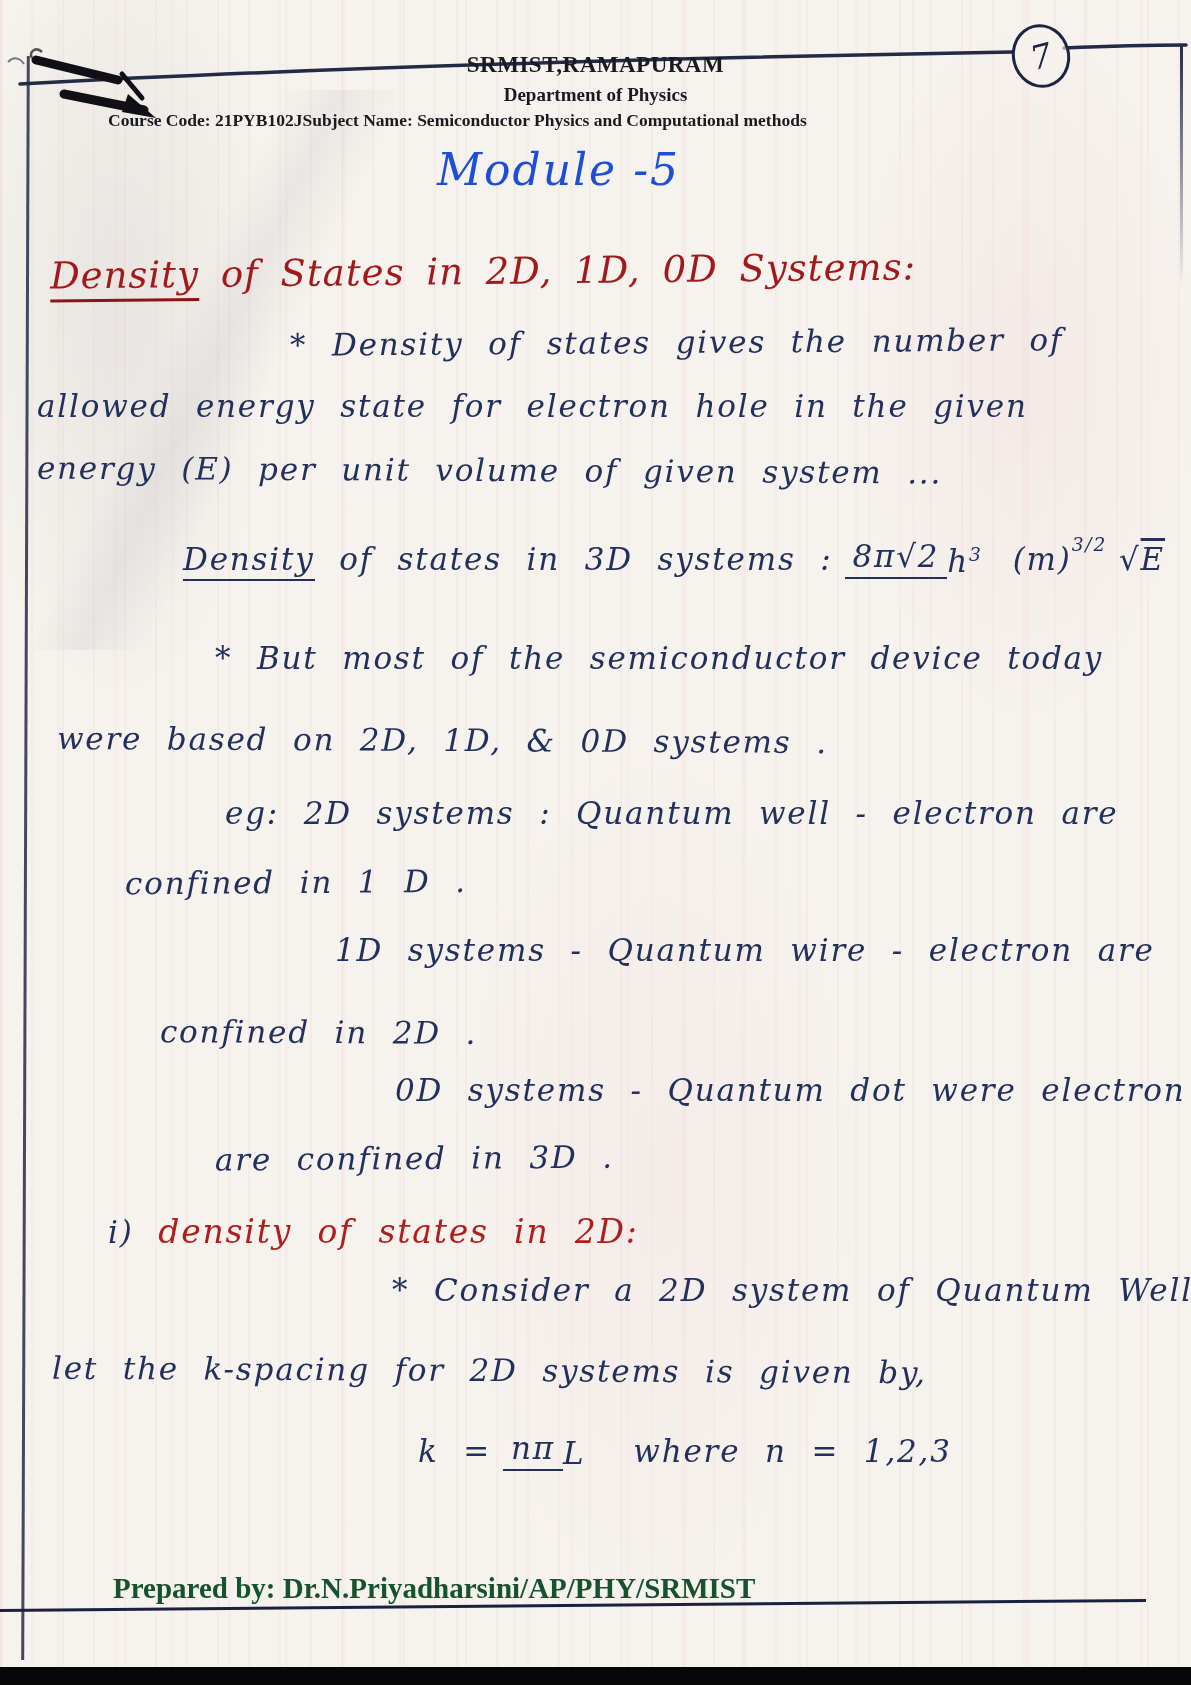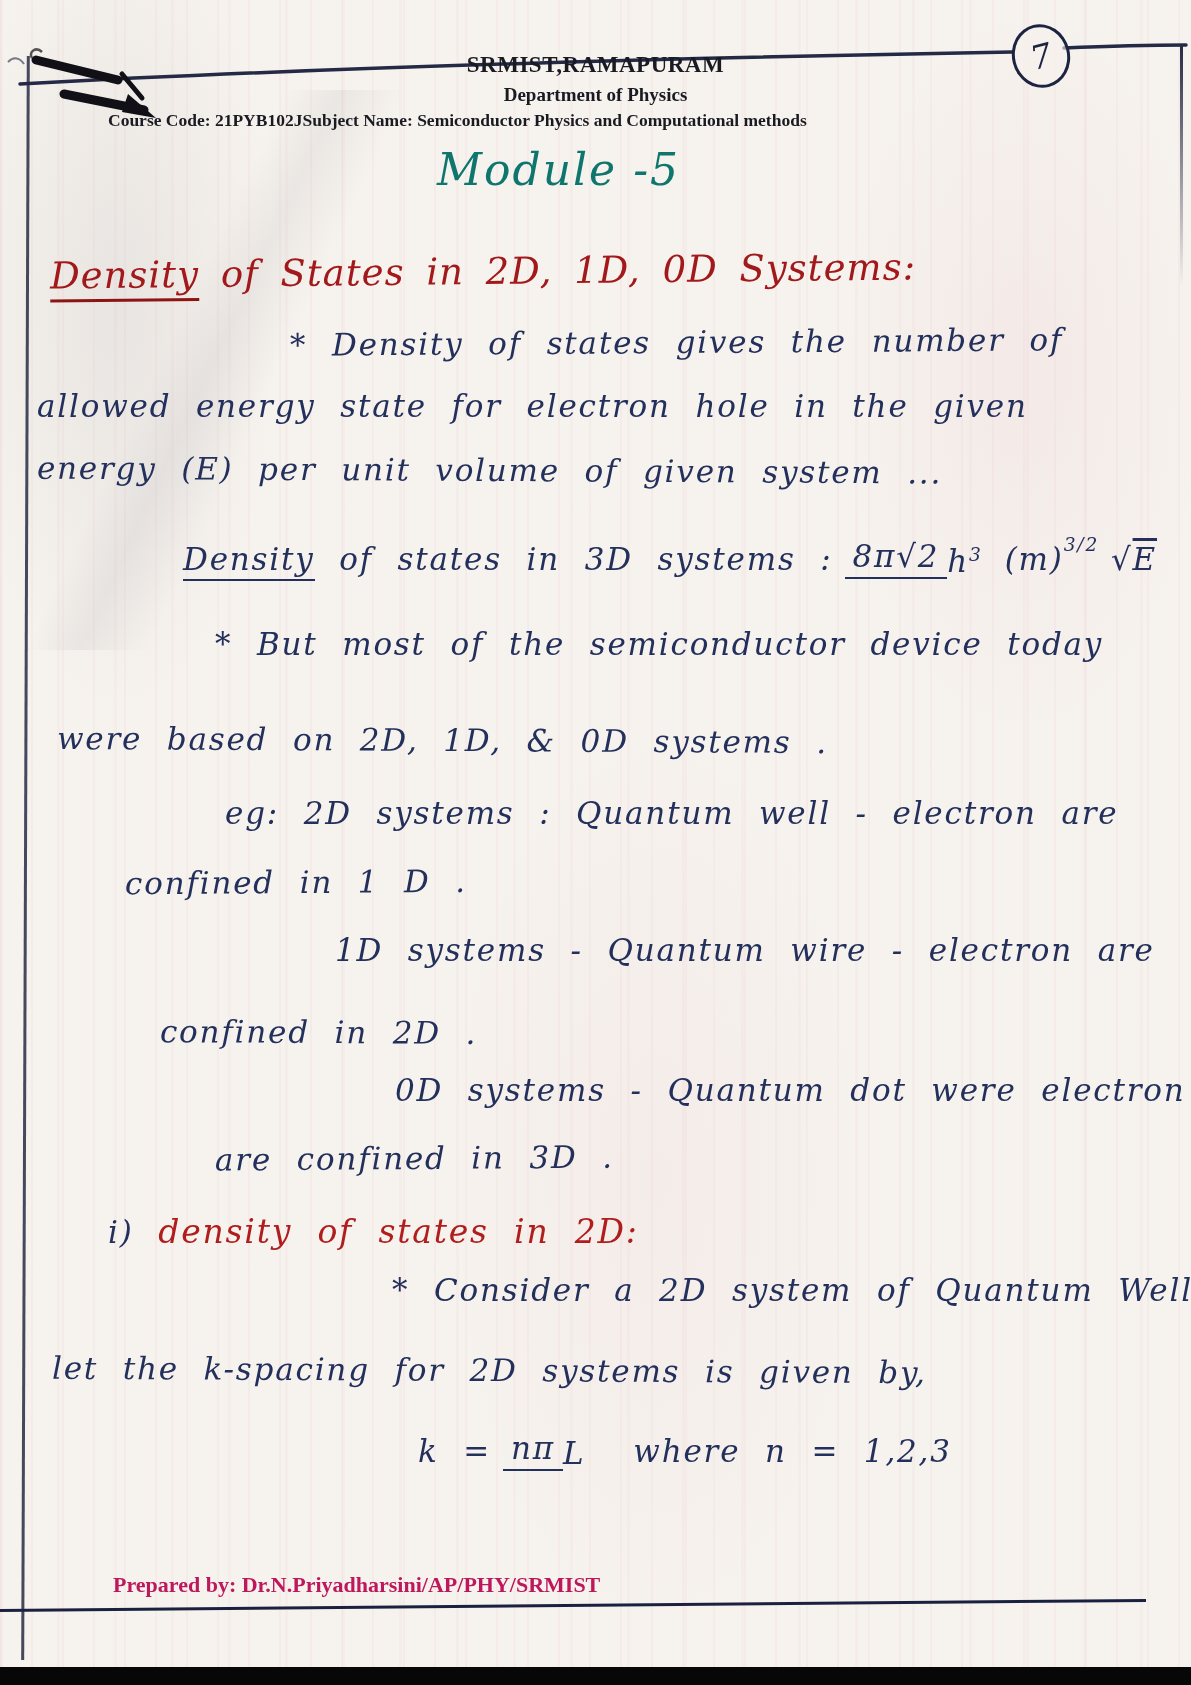--- a/index.html
+++ b/index.html
@@ -23,46 +23,46 @@
   }
   .border-left{position:absolute;left:24px;top:56px;width:3px;height:1604px;background:#272b44;opacity:.85;transform:rotate(0.2deg);}
   .border-right{position:absolute;left:1180px;top:46px;width:3px;height:240px;background:linear-gradient(#272b44, rgba(39,43,68,0));}
   .bottom-strip{position:absolute;left:0;top:1667px;width:1191px;height:18px;background:#070707;}
   .footer-line{position:absolute;left:-6px;top:1604px;width:1152px;height:3px;background:#1a2140;transform:rotate(-0.5deg);}
 
   .printed{position:absolute;color:#1a1a22;font-weight:bold;white-space:nowrap;}
   .inst{top:52px;left:0;width:1191px;text-align:center;font-size:23px;letter-spacing:0.5px;}
   .dept{top:84px;left:0;width:1191px;text-align:center;font-size:19px;}
   .course{top:110px;left:108px;font-size:17.5px;}
-  .footer-text{top:1572px;left:113px;font-size:22px;color:#be185d;}
+  .footer-text{top:1572px;left:113px;font-size:29px;color:#14532d;}
 
   .module-title{
     position:absolute;top:144px;left:437px;
     font-family:"DejaVu Serif", serif;font-style:italic;
-    font-size:44px;color:#0f766e;letter-spacing:2px;white-space:nowrap;
+    font-size:44px;color:#1d4ed8;letter-spacing:2px;white-space:nowrap;
   }
 
   .hw{
     position:absolute;white-space:nowrap;
     font-family:"DejaVu Serif", serif;font-style:italic;
     color:#23305c;font-size:31px;letter-spacing:1.8px;word-spacing:13px;
   }
   .heading{font-size:37px;color:#a2191c;letter-spacing:1px;word-spacing:9px;transform:rotate(-0.6deg);}
   .heading .u{border-bottom:3px solid #8c1414;padding-bottom:2px;}
   .red-text{color:#b01d1d;}
   .tilt-a{transform:rotate(-0.4deg);}
   .tilt-b{transform:rotate(0.3deg);}
 
   .formula{display:flex;align-items:center;}
   .formula .lbl .u{border-bottom:2.5px solid #23305c;padding-bottom:2px;}
   .frac{display:inline-flex;flex-direction:row;align-items:center;line-height:1.05;margin:0 12px;}
   .fnum{border-bottom:2.5px solid currentColor;padding:0 8px 4px;}
   .fden{padding-top:4px;}
   sup{font-size:0.6em;}
-  .term{margin-left:10px;}
+  .term{margin-left:18px;}
   .term sup{position:relative;top:-8px;}
   .rad{margin-left:12px;}
   .rad .radicand{text-decoration:overline;}
   .where-gap{margin-left:36px;}
 
   .page-num{
     position:absolute;left:1012px;top:24px;width:52px;height:58px;
     border:3.5px solid #1d2442;border-radius:50%;transform:rotate(-14deg);
     display:flex;align-items:center;justify-content:center;
     font-family:"DejaVu Serif", serif;font-style:italic;font-size:33px;color:#1d2442;
@@ -114,21 +114,21 @@
 <div class="hw formula" style="top:540px;left:183px;">
   <span class="lbl"><span class="u">Density</span><span> of states in 3D systems :</span></span>
   <span class="frac">
     <span class="fnum">8π√2</span>
     <span class="fden"><span>h</span><sup>3</sup></span>
   </span>
   <span class="term"><span>(m)</span><sup>3/2</sup></span>
   <span class="rad"><span>√</span><span class="radicand">E</span></span>
 </div>
 
-<div class="hw" style="top:626px;left:215px;">* But most of the semiconductor device today</div>
+<div class="hw" style="top:640px;left:215px;">* But most of the semiconductor device today</div>
 <div class="hw tilt-b" style="top:722px;left:57px;">were based on 2D, 1D, &amp; 0D systems .</div>
 <div class="hw" style="top:795px;left:225px;">eg: 2D systems : Quantum well - electron are</div>
 <div class="hw tilt-a" style="top:864px;left:125px;">confined in 1 D .</div>
 <div class="hw" style="top:932px;left:335px;">1D systems - Quantum wire - electron are</div>
 <div class="hw tilt-b" style="top:1014px;left:160px;">confined in 2D .</div>
 <div class="hw" style="top:1072px;left:395px;">0D systems - Quantum dot were electron</div>
 <div class="hw tilt-a" style="top:1140px;left:215px;">are confined in 3D .</div>
 
 <div class="hw" style="top:1212px;left:108px;">
   <span>i)</span>

